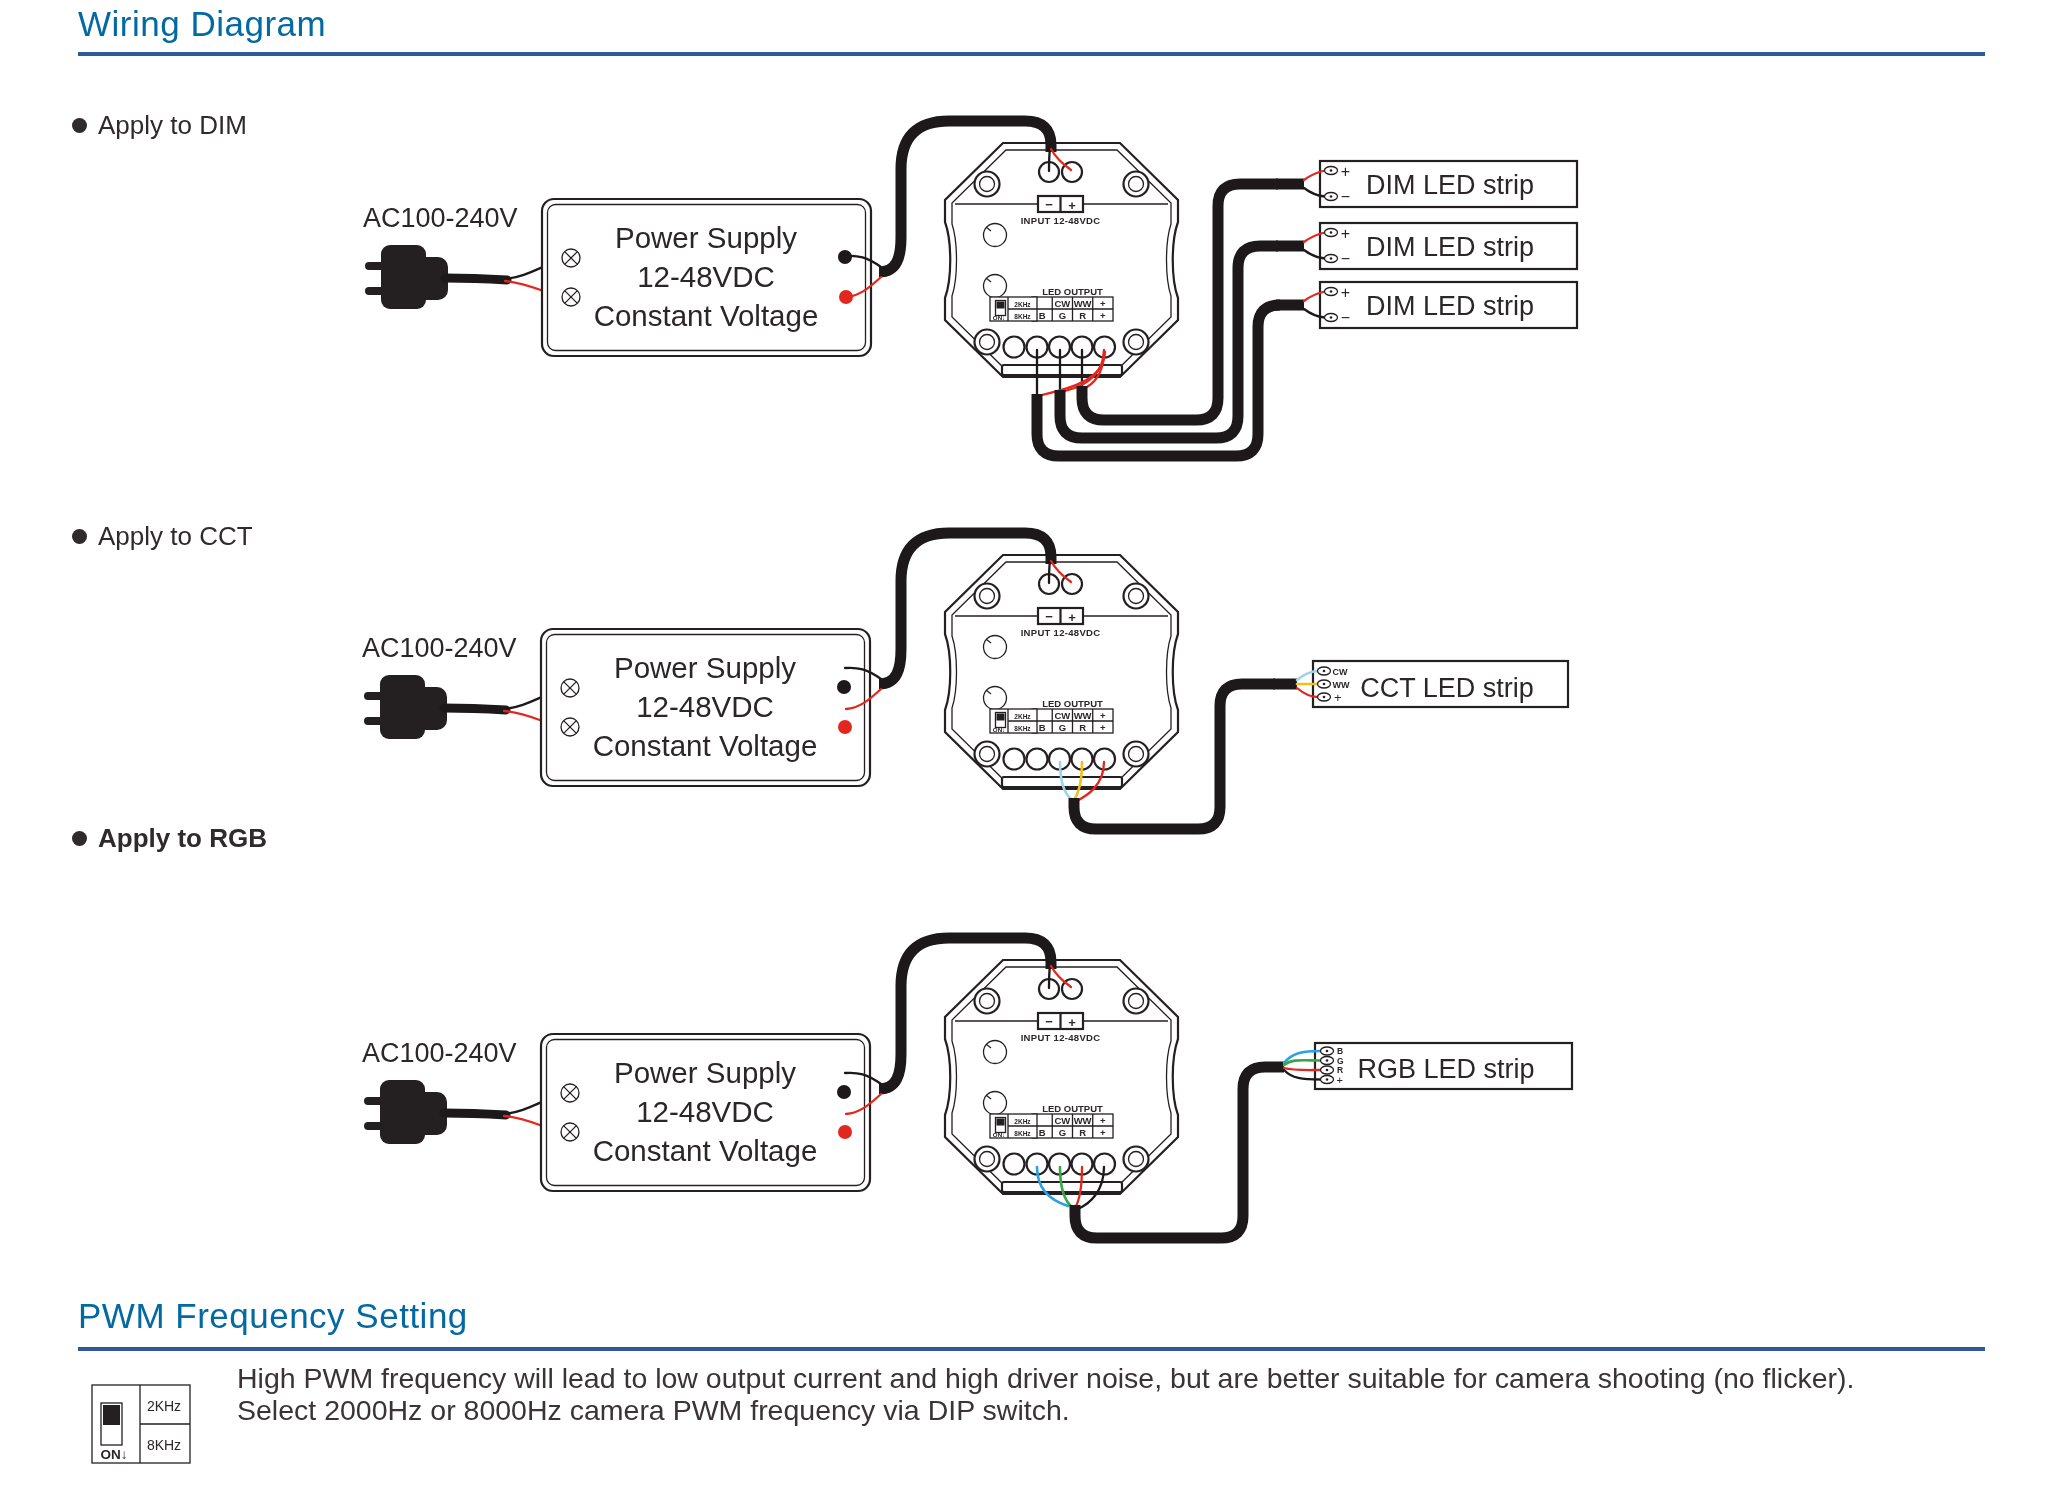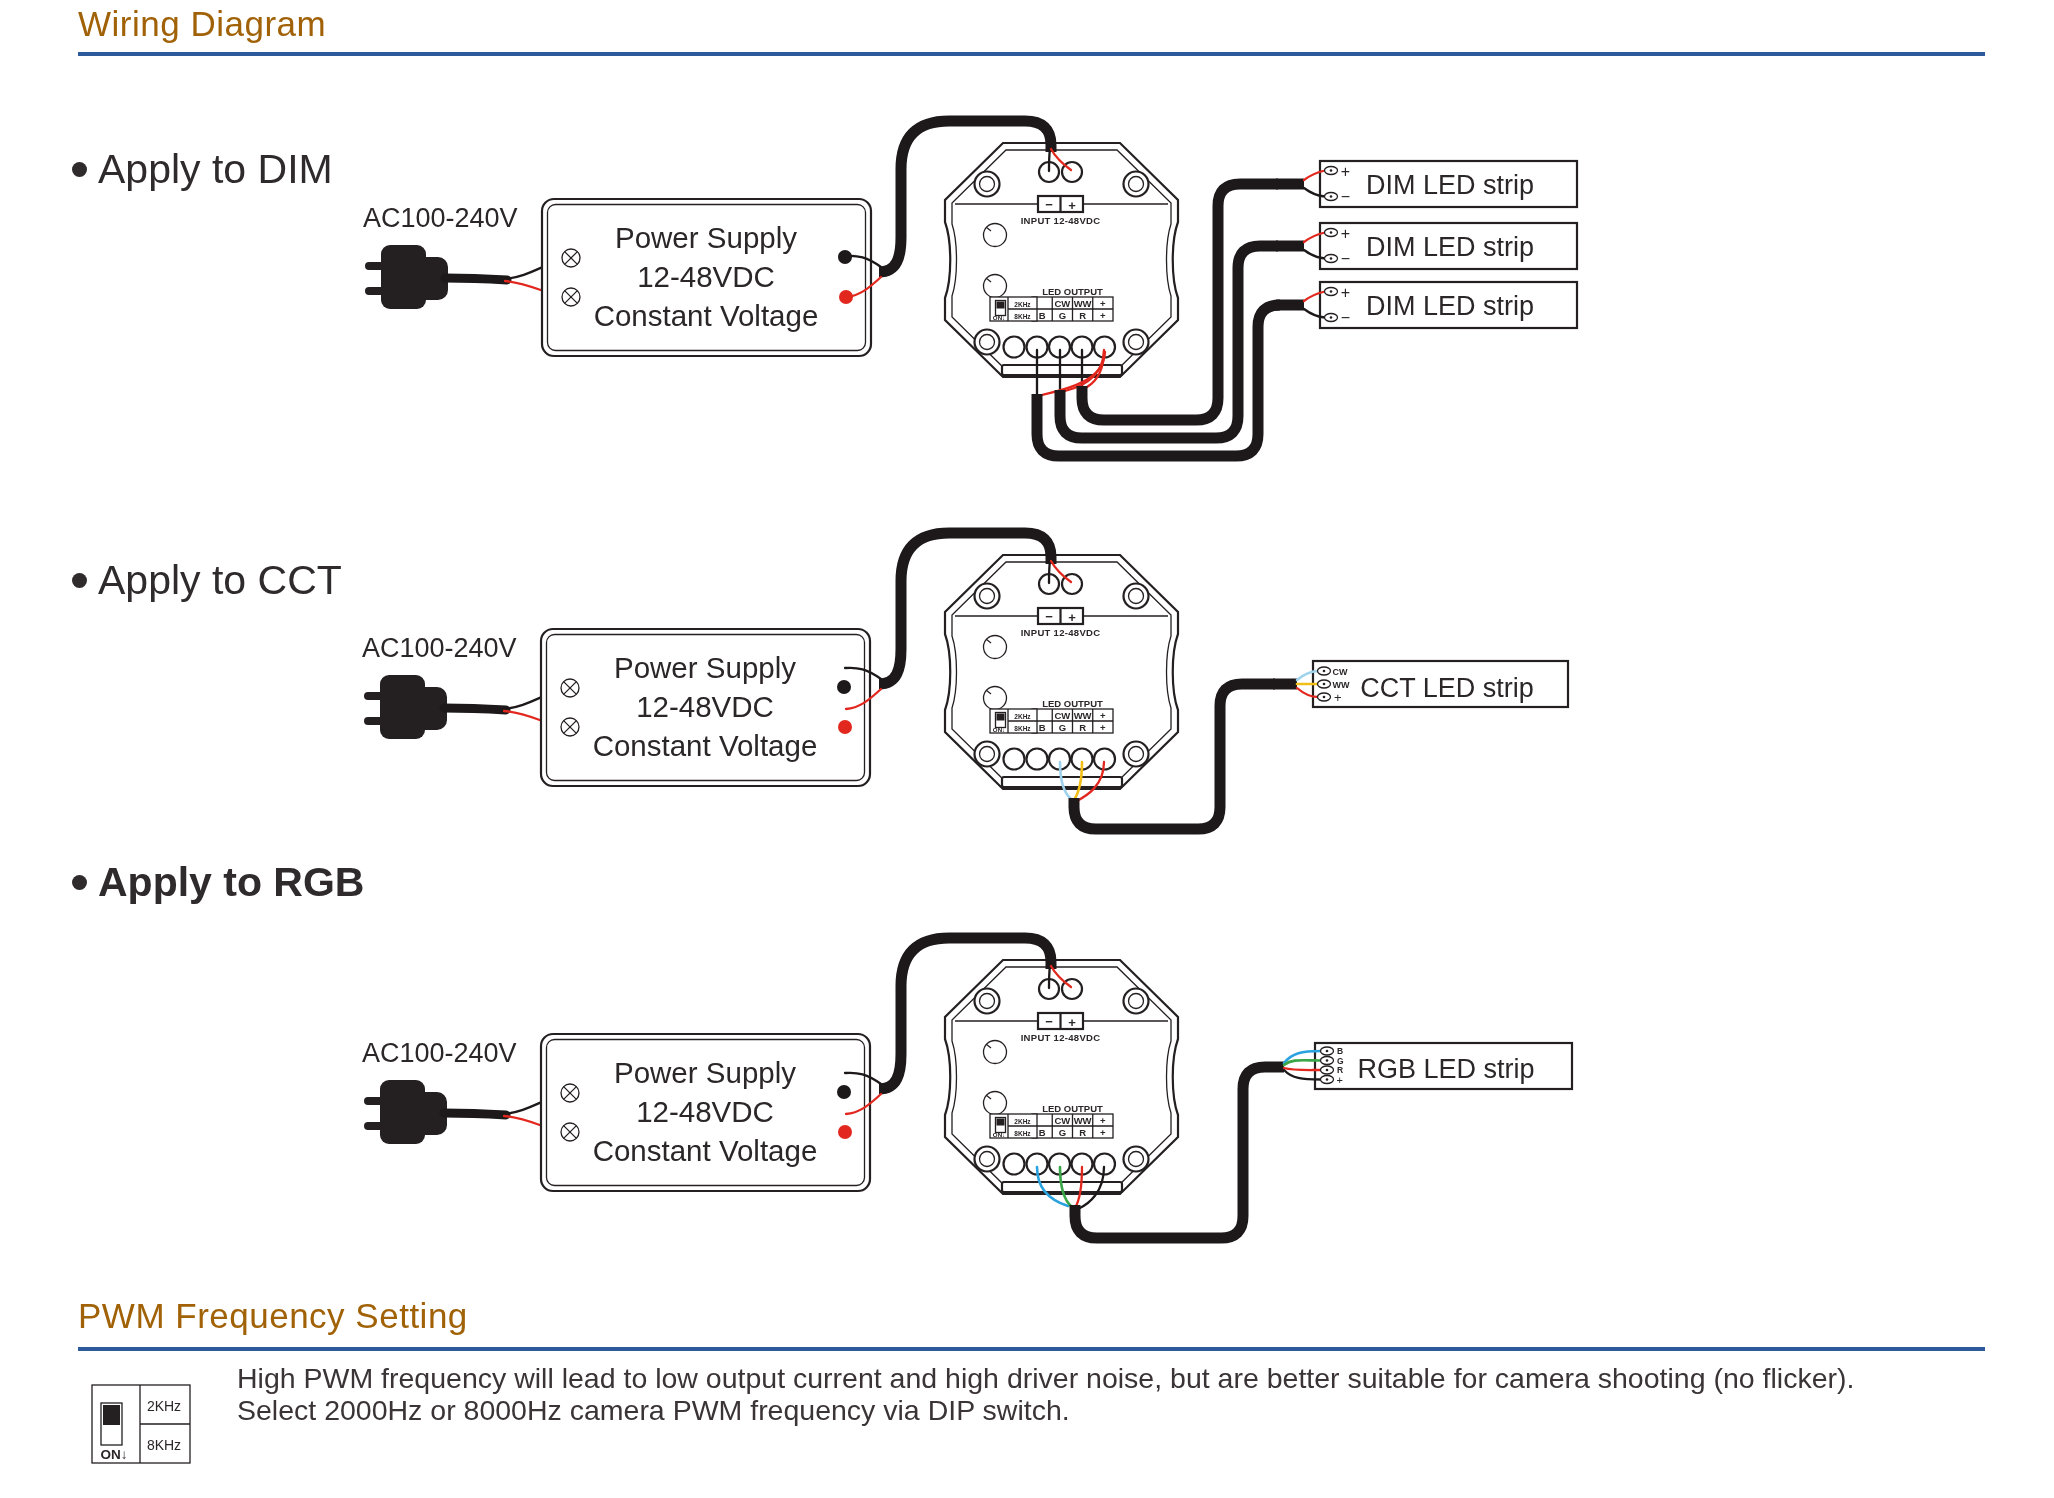--- a/index.html
+++ b/index.html
@@ -1,21 +1,21 @@
 <!DOCTYPE html>
 <html><head>
 <meta charset="utf-8">
 <style>
   html,body{margin:0;padding:0;background:#ffffff;}
   body{width:2054px;height:1498px;overflow:hidden;position:relative;
        font-family:"Liberation Sans", sans-serif;color:#2b2627;}
   .abs{position:absolute;}
-  .h-blue{color:#a16207;font-size:35px;font-weight:400;letter-spacing:0.5px;text-align:center;}
+  .h-blue{color:#0369a1;font-size:35px;font-weight:400;letter-spacing:0.5px;text-align:center;}
   .rule{position:absolute;height:3.5px;background:#2d5a9b;}
-  .section-label{position:absolute;font-size:41px;color:#2f2a2b;display:flex;align-items:center;gap:11px;margin-top:36px;}
+  .section-label{position:absolute;font-size:26px;color:#2f2a2b;display:flex;align-items:center;gap:11px;}
   .bullet{width:15px;height:15px;border-radius:50%;background:#2f2a2b;display:inline-block;}
   .pwm-text{position:absolute;left:237px;font-size:28.5px;color:#3b3436;white-space:nowrap;}
   svg{position:absolute;left:0;top:0;}
   svg text{font-family:"Liberation Sans", sans-serif;fill:#2b2627;}
   .ln1{stroke:#241f21;stroke-width:1.3;fill:none;}
   .ln2{stroke:#241f21;stroke-width:2.2;fill:none;}
   .wfill{fill:#ffffff;}
   .kfill{fill:#241f21;}
   .cord{stroke:#1d1819;stroke-width:9;fill:none;stroke-linecap:round;}
   .cable{stroke:#1d1819;stroke-width:11;fill:none;stroke-linecap:butt;stroke-linejoin:round;}

